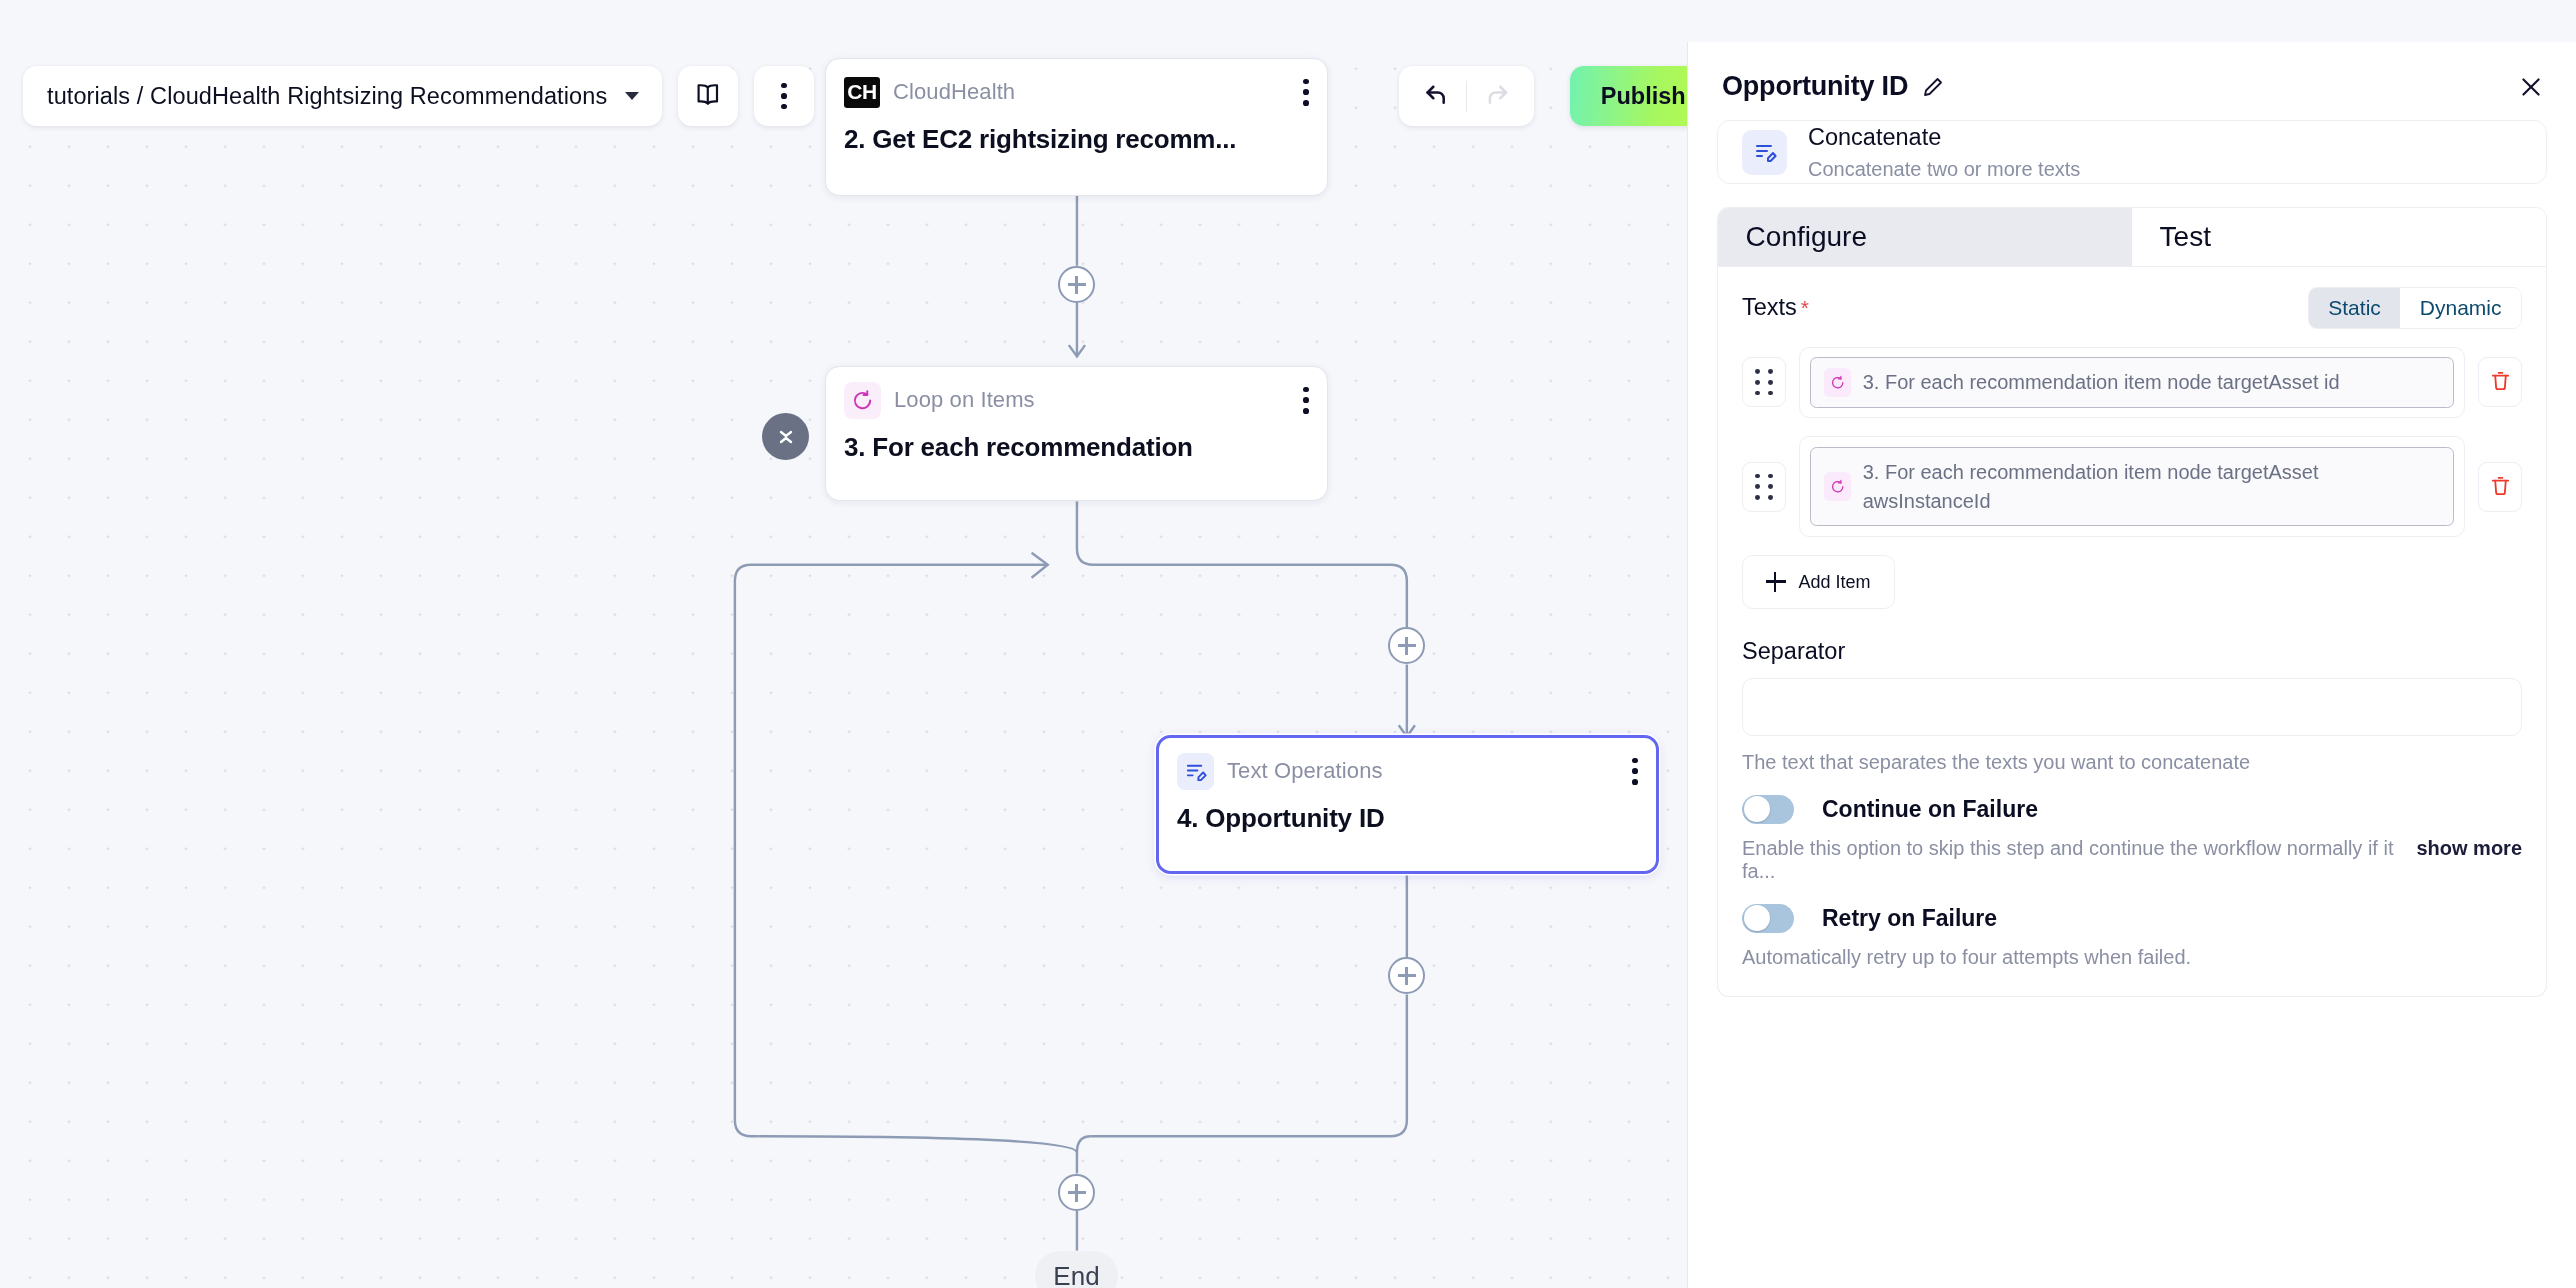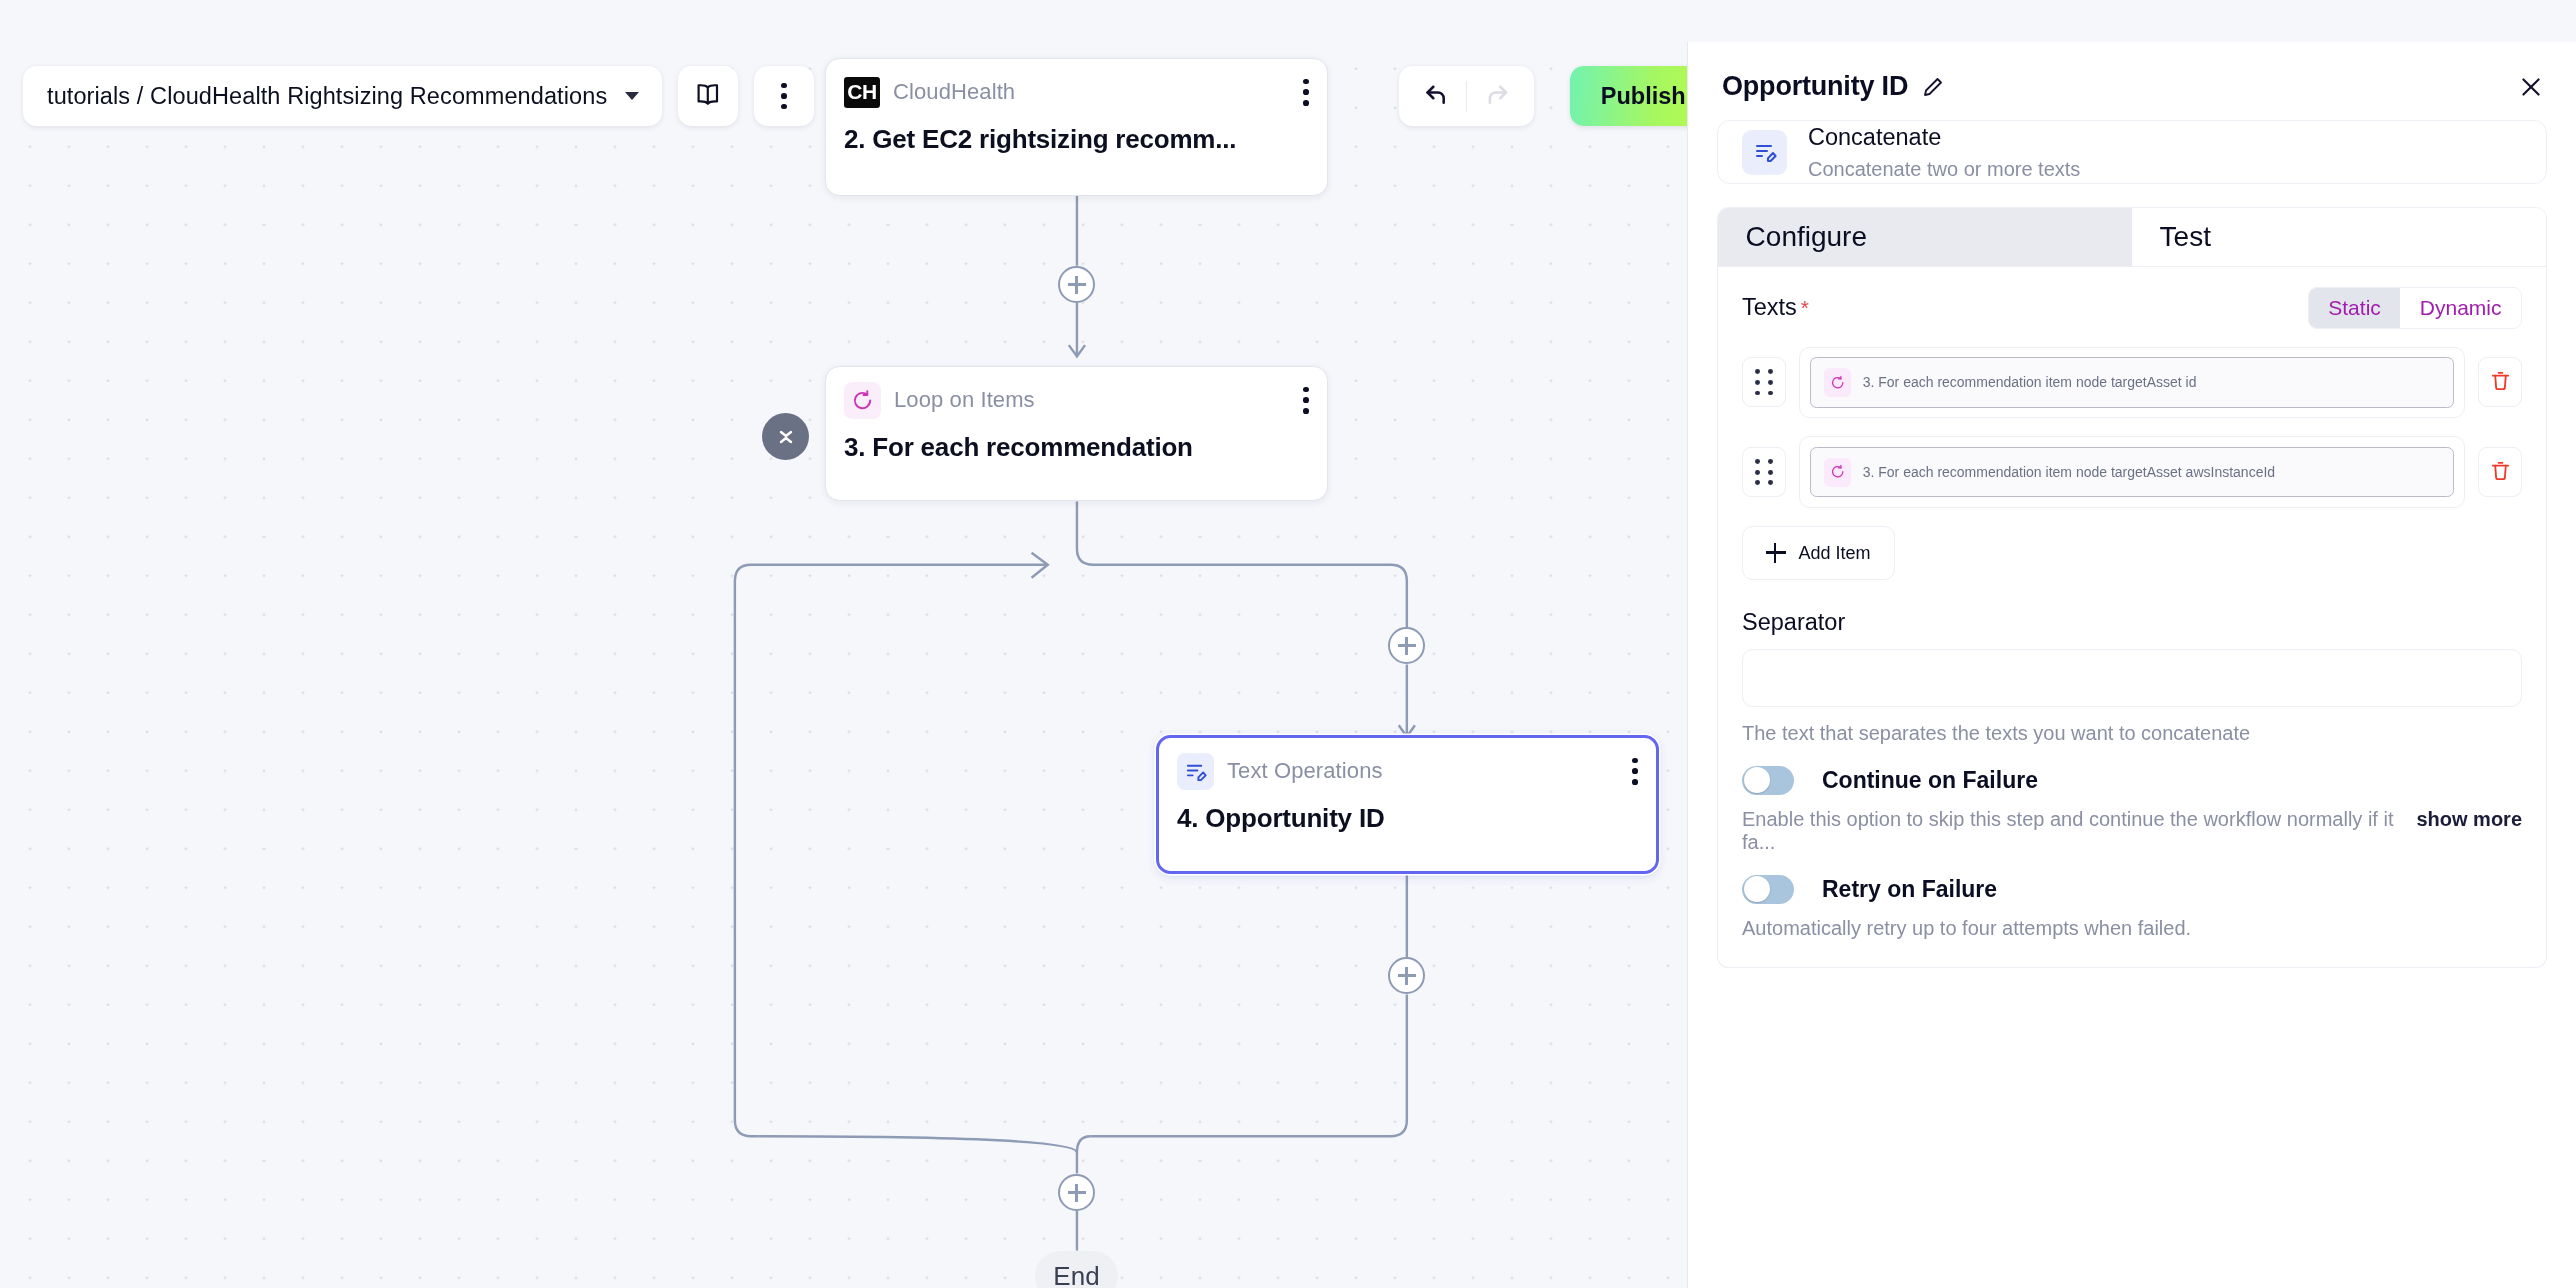--- a/index.html
+++ b/index.html
@@ -129,37 +129,37 @@
   .tabs { margin: 23px 29px 0 29px; display: flex; border: 1.6px solid #eceef4; border-top-left-radius: 11.4px; border-top-right-radius: 11.4px; overflow: hidden; }
   .tab { flex: 1; height: 58px; display: flex; align-items: center; padding-left: 27.6px; font-size: 28px; color: #0b0d22; cursor: pointer; background:#fff; }
   .tab.active { background: #e8eaf0; font-weight: 400; }
 
   .panel-body { margin: 0 29px; border: 1.6px solid #eceef4; border-top: none; border-bottom-left-radius: 11.4px; border-bottom-right-radius: 11.4px; padding: 19.5px 24px 27.6px 24px; }
 
   .field-row { display: flex; align-items: center; }
   .field-label { font-size: 23.5px; color: #0b0d22; }
   .req { color: #e5484d; margin-left: 4px; font-size: 21px; vertical-align: super; }
   .segmented { margin-left: auto; border: 1.6px solid #eceef4; border-radius: 9px; display: flex; overflow: hidden; height: 42px; }
-  .seg { padding: 0 19.5px; display: flex; align-items: center; font-size: 21px; color: #a21caf; cursor: pointer; background: #fff; }
+  .seg { padding: 0 19.5px; display: flex; align-items: center; font-size: 21px; color: #0c4a6e; cursor: pointer; background: #fff; }
   .seg.active { background: #e3e5ec; }
 
   .item-wrap { margin-top: 18px; display: flex; align-items: center; gap: 13px; }
   .drag-handle {
     width: 44px; height: 50px; border: 1.6px solid #eceef4; border-radius: 9px; flex: 0 0 auto;
     display: flex; align-items: center; justify-content: center; cursor: grab;
   }
   .dots-grid { display: grid; grid-template-columns: 4.9px 4.9px; grid-gap: 5.7px 7.3px; }
   .dots-grid i { width: 4.9px; height: 4.9px; border-radius: 50%; background: #2b2f45; display: block; }
   .item-box { flex: 1; border: 1.6px solid #eceef4; border-radius: 10.5px; padding: 9.7px; }
   .item-input {
     border: 1.6px solid #b9bcc8; border-radius: 6.5px; background: #fafafc;
     display: flex; align-items: center; gap: 11.4px; padding: 9.7px 13px; min-height: 45px;
   }
   .var-chip { width: 27.6px; height: 29px; border-radius: 5.7px; background: #fbeafb; display: flex; align-items: center; justify-content: center; flex: 0 0 auto; }
-  .item-text { font-size: 14px; color: #6b7185; line-height: 1.45; }
+  .item-text { font-size: 20px; color: #6b7185; line-height: 1.45; }
   .trash-btn { width: 44px; height: 50px; border: 1.6px solid #eceef4; border-radius: 9px; flex: 0 0 auto; display: flex; align-items: center; justify-content: center; cursor: pointer; }
 
   .add-item {
     margin-top: 18px; height: 54px; border: 1.6px solid #eceef4; border-radius: 10.5px; background: #fff;
     display: inline-flex; align-items: center; gap: 13px; padding: 0 23px; cursor: pointer;
     font-family: "Liberation Sans", sans-serif; font-size: 18px; color: #0b0d22;
   }
   .add-plus { position: relative; width: 19.5px; height: 19.5px; flex: 0 0 auto; }
   .add-plus::before, .add-plus::after { content:''; position:absolute; background:#0b0d22; }
   .add-plus::before { left:0; top:8px; width:19.5px; height:2.4px; }

